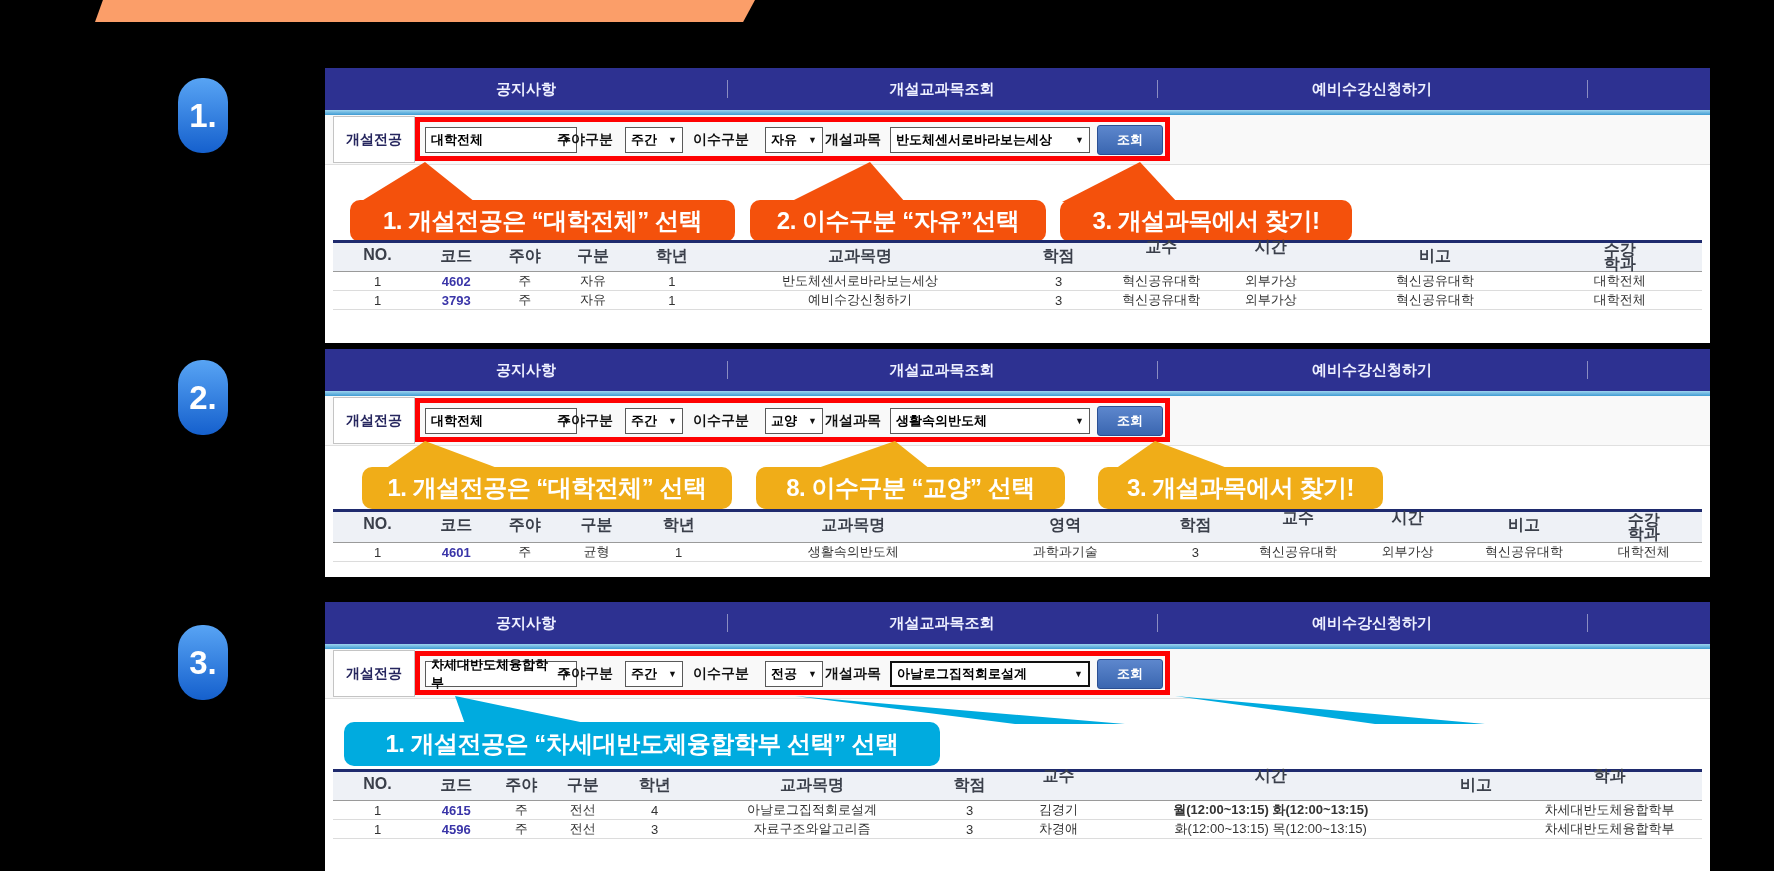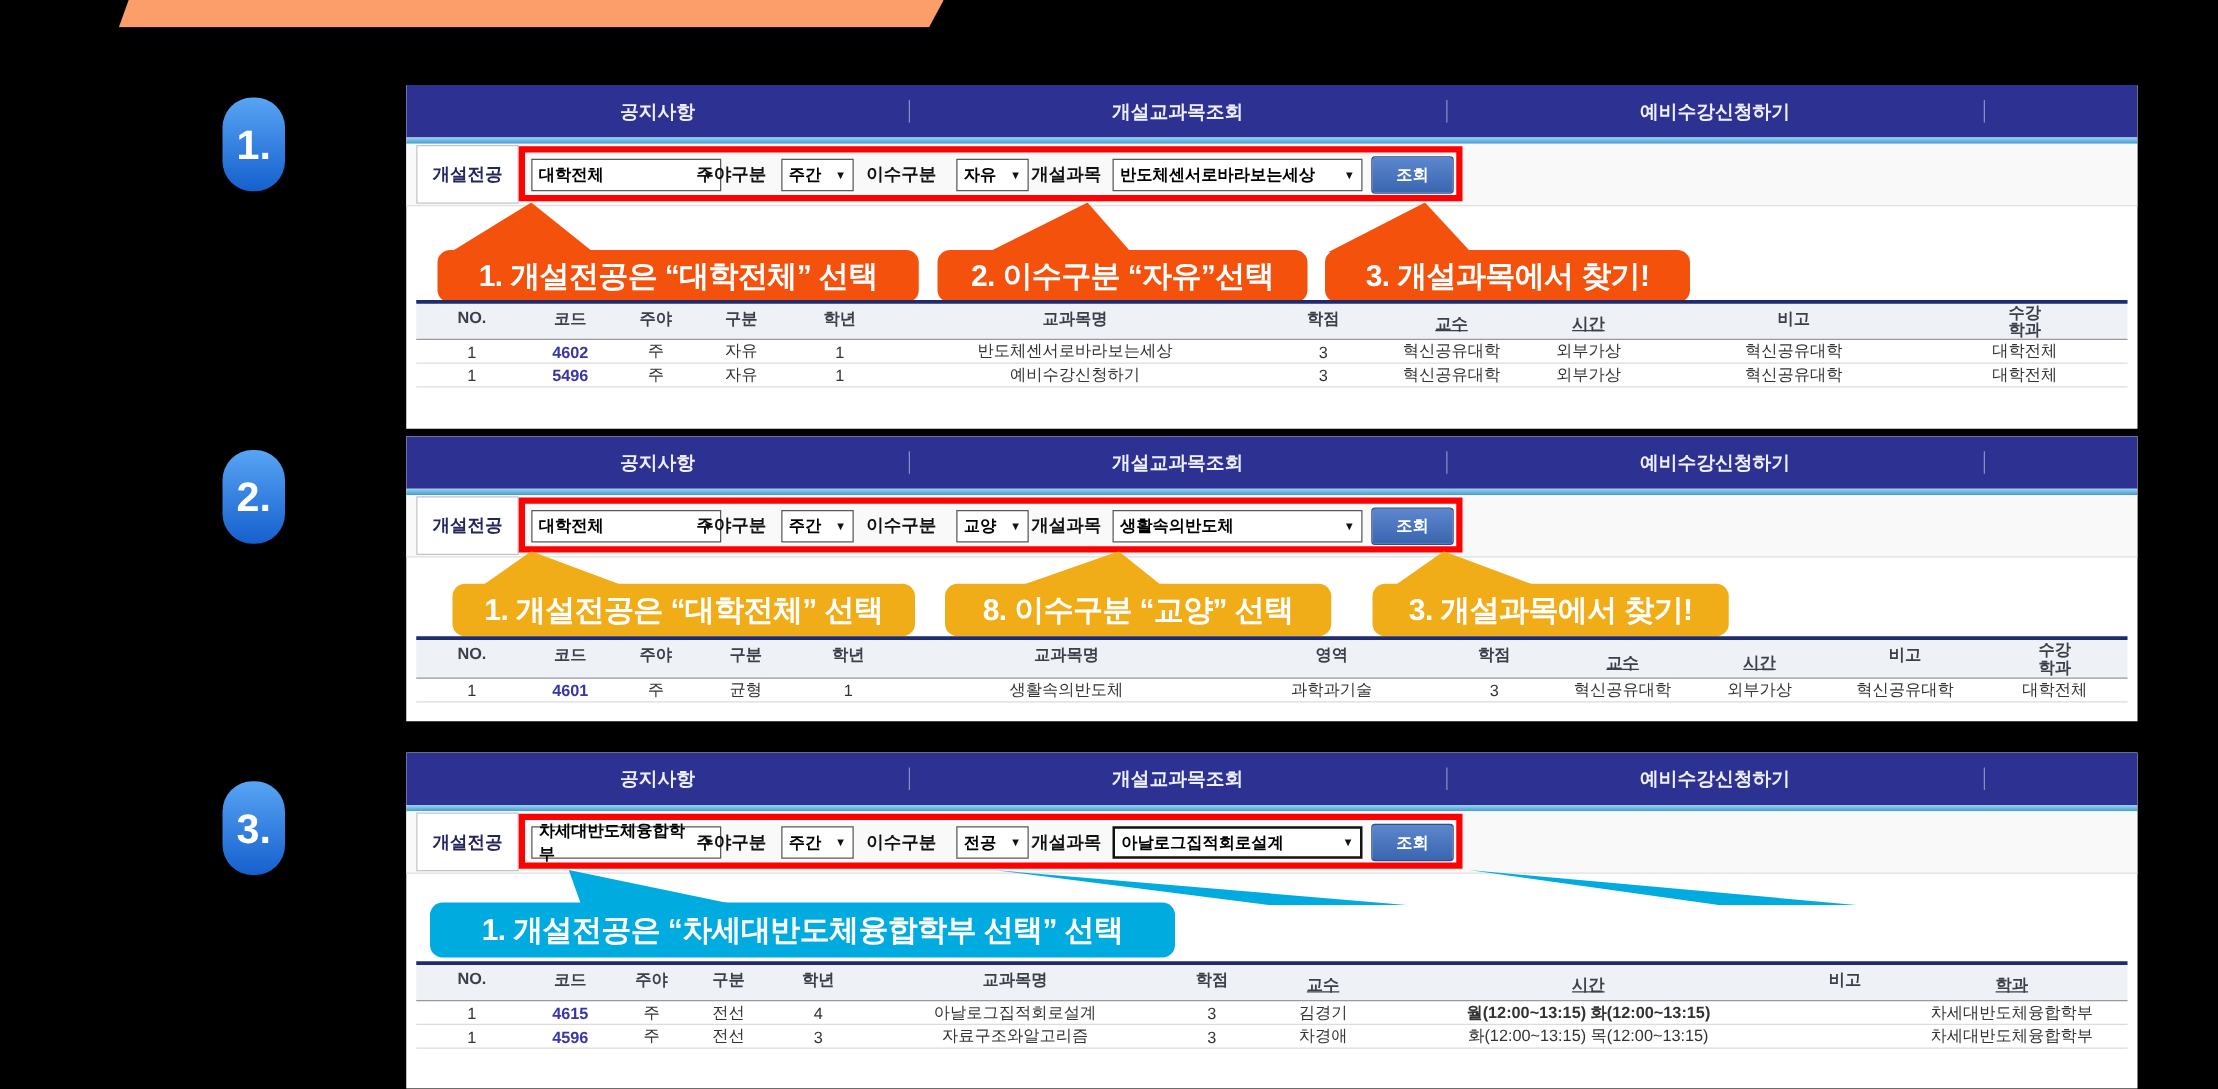--- a/index.html
+++ b/index.html
@@ -35,24 +35,24 @@
        background:linear-gradient(#5d87cd,#3a66b0);border:1px solid #2a4f93;border-radius:3px;
        color:#fff;font-size:13px;font-weight:bold;display:flex;align-items:center;justify-content:center;
        cursor:pointer;}
   .tail{position:absolute;}
   .callout{position:absolute;border-radius:10px;color:#fff;font-weight:800;font-size:24px;
            display:flex;align-items:center;justify-content:center;white-space:nowrap;
            letter-spacing:-0.5px;}
   .tbl{position:absolute;left:8px;right:8px;}
   .thead{position:relative;border-top:3px solid #1f2b6e;background:#eef1f6;
          border-bottom:1px solid #9a9a9a;display:flex;box-sizing:border-box;}
-  .th{display:flex;justify-content:center;font-size:13px;font-weight:bold;color:#3a3f4a;
+  .th{display:flex;justify-content:center;font-size:16px;font-weight:bold;color:#3a3f4a;
       box-sizing:border-box;}
   .th.hi{align-items:flex-start;padding-top:3px;}
-  .th.lo{align-items:flex-end;padding-bottom:3px;text-decoration:underline;}
+  .th.lo{align-items:flex-end;padding-bottom:13px;}
   .th.two{align-items:center;text-align:center;white-space:pre-line;line-height:14px;}
   .trow{display:flex;border-bottom:1px solid #dcdcdc;}
   .td{display:flex;align-items:center;justify-content:center;font-size:13px;color:#333;
       overflow:hidden;white-space:nowrap;}
   .td.code{font-weight:bold;color:#3a35a8;cursor:pointer;}
 </style>
 </head>
 <body>
 
 <div id="stage">
@@ -121,21 +121,21 @@
           <div class="td" style="width: 6.5%;">1</div>
           <div class="td" style="width: 21%;">반도체센서로바라보는세상</div>
           <div class="td" style="width: 8%;">3</div>
           <div class="td" style="width: 7%;">혁신공유대학</div>
           <div class="td" style="width: 9%;">외부가상</div>
           <div class="td" style="width: 15%;">혁신공유대학</div>
           <div class="td" style="width: 12%;">대학전체</div>
         </div>
         <div class="trow" style="height: 18px;">
           <div class="td" style="width: 6.5%;">1</div>
-          <div class="td code" style="width: 5%;">5496</div>
+          <div class="td code" style="width: 5%;">3793</div>
           <div class="td" style="width: 5%;">주</div>
           <div class="td" style="width: 5%;">자유</div>
           <div class="td" style="width: 6.5%;">1</div>
           <div class="td" style="width: 21%;">예비수강신청하기</div>
           <div class="td" style="width: 8%;">3</div>
           <div class="td" style="width: 7%;">혁신공유대학</div>
           <div class="td" style="width: 9%;">외부가상</div>
           <div class="td" style="width: 15%;">혁신공유대학</div>
           <div class="td" style="width: 12%;">대학전체</div>
         </div>

